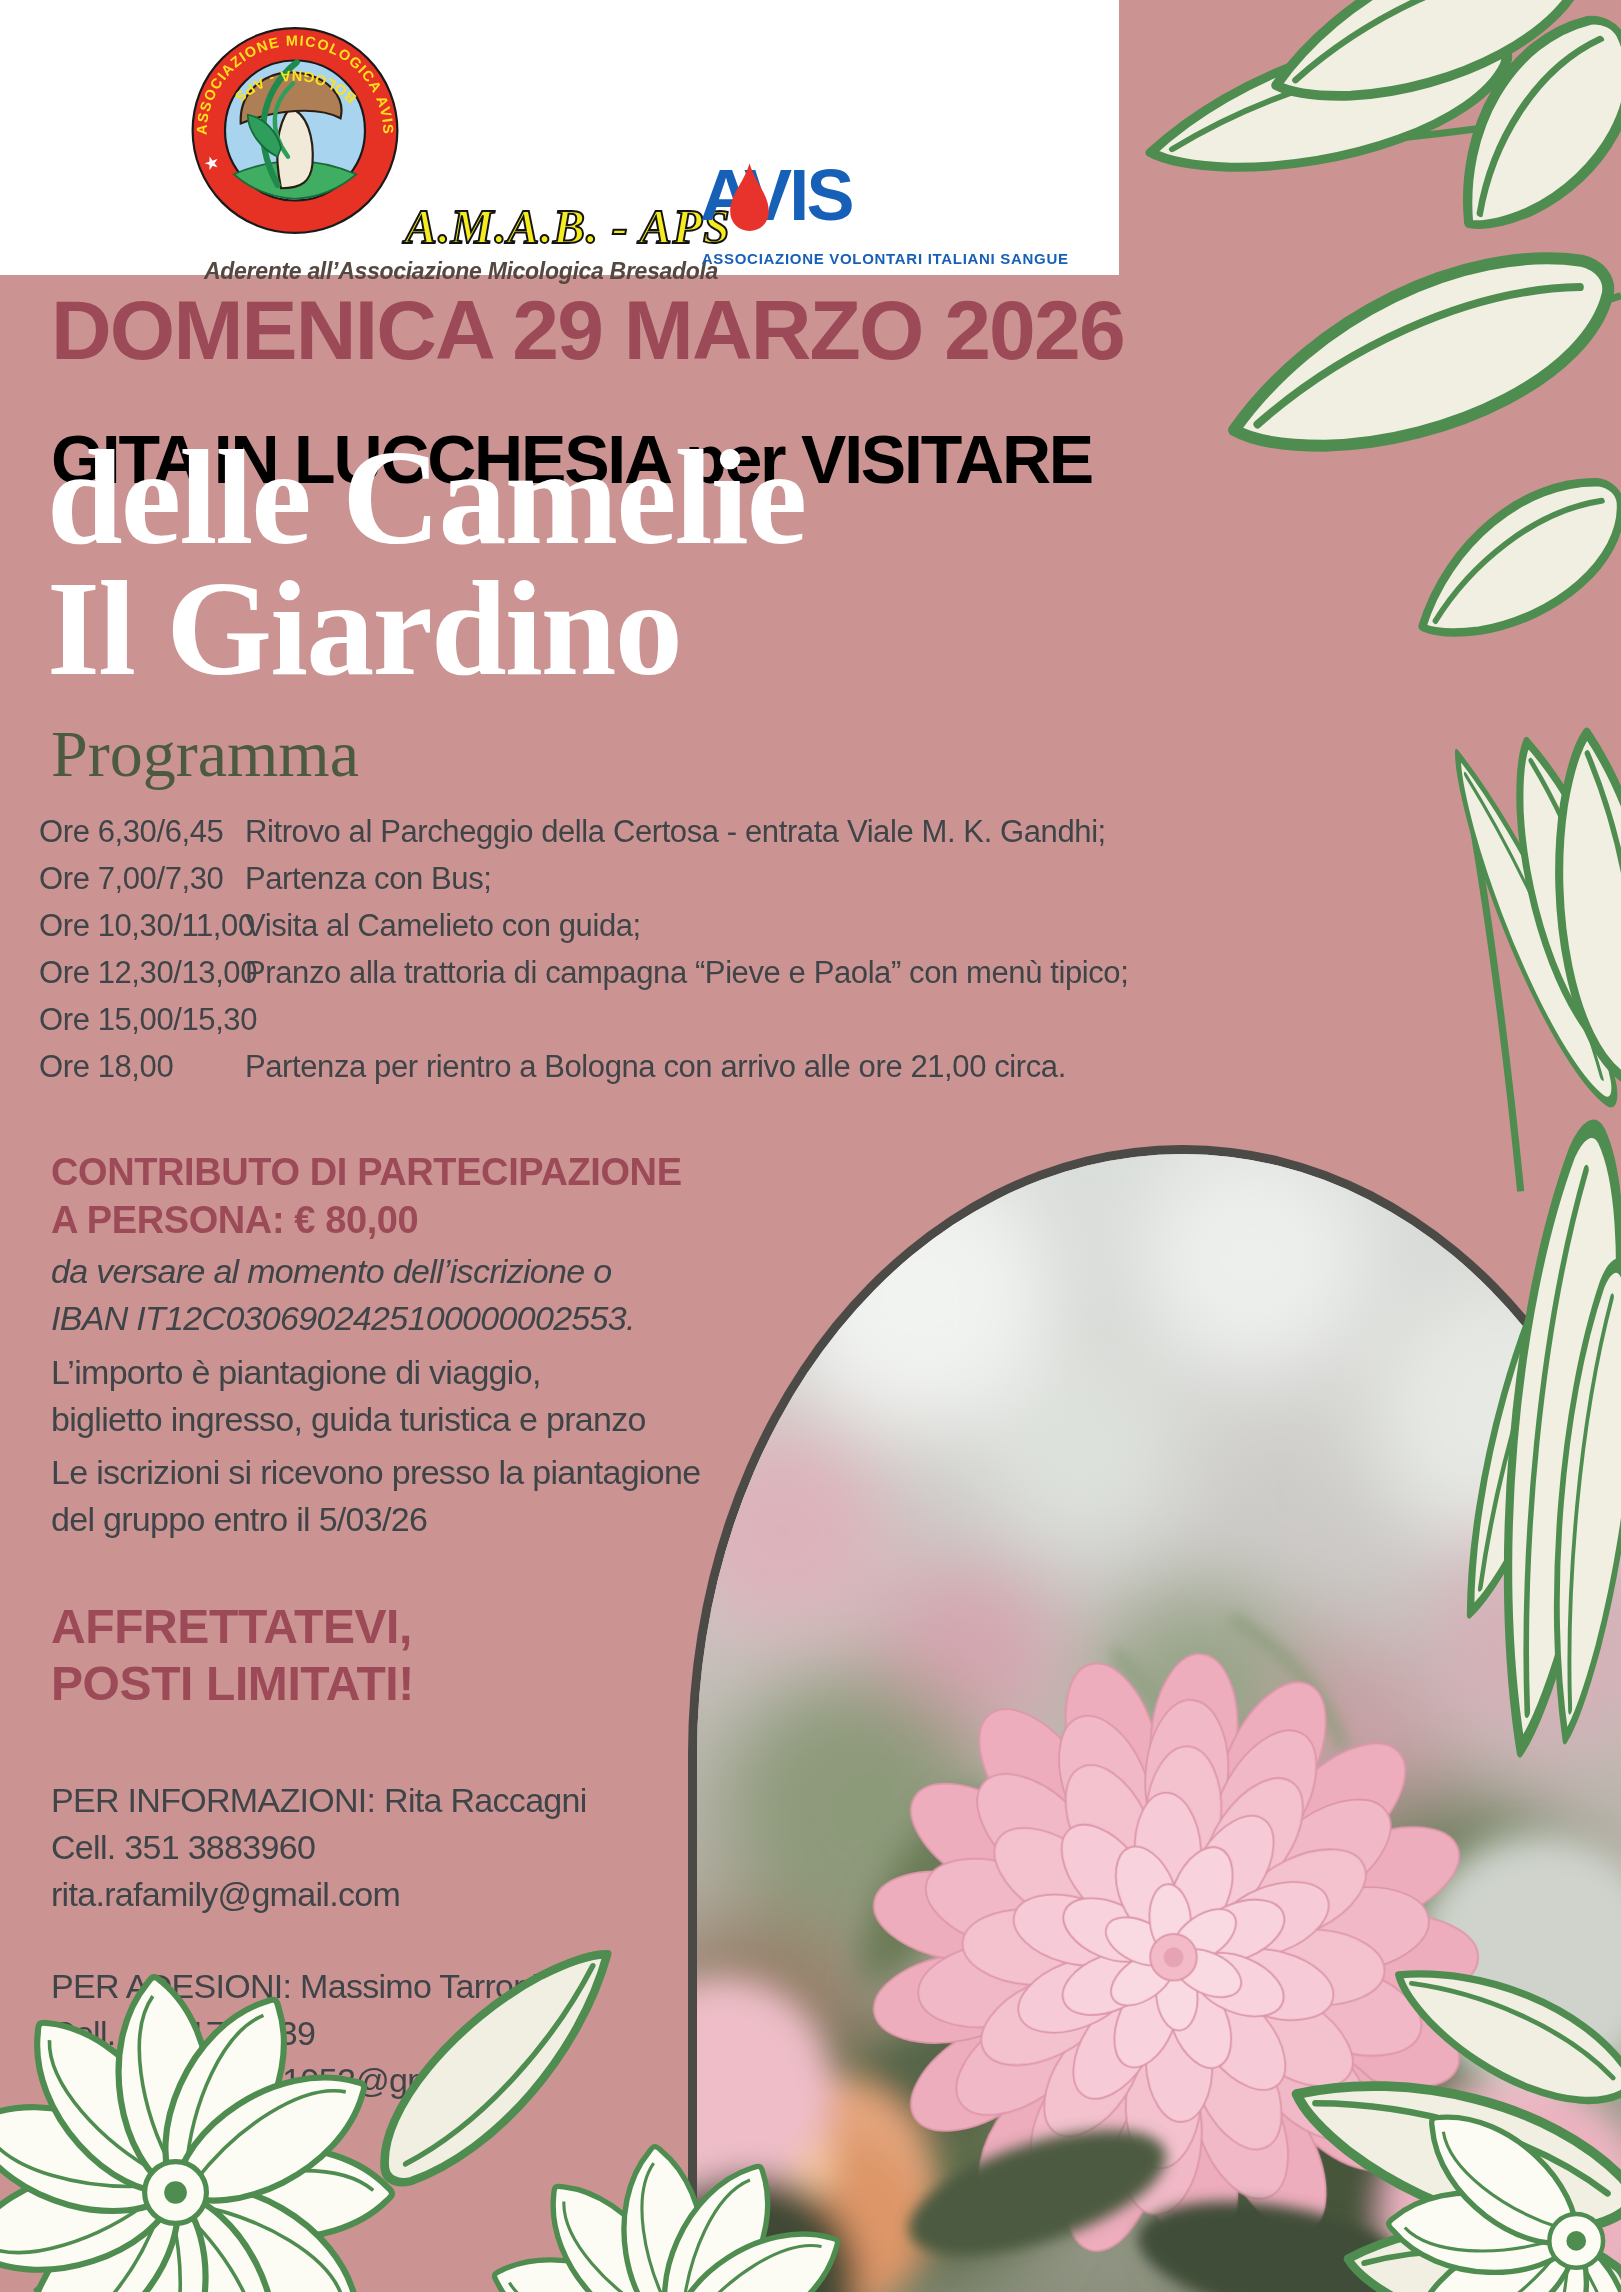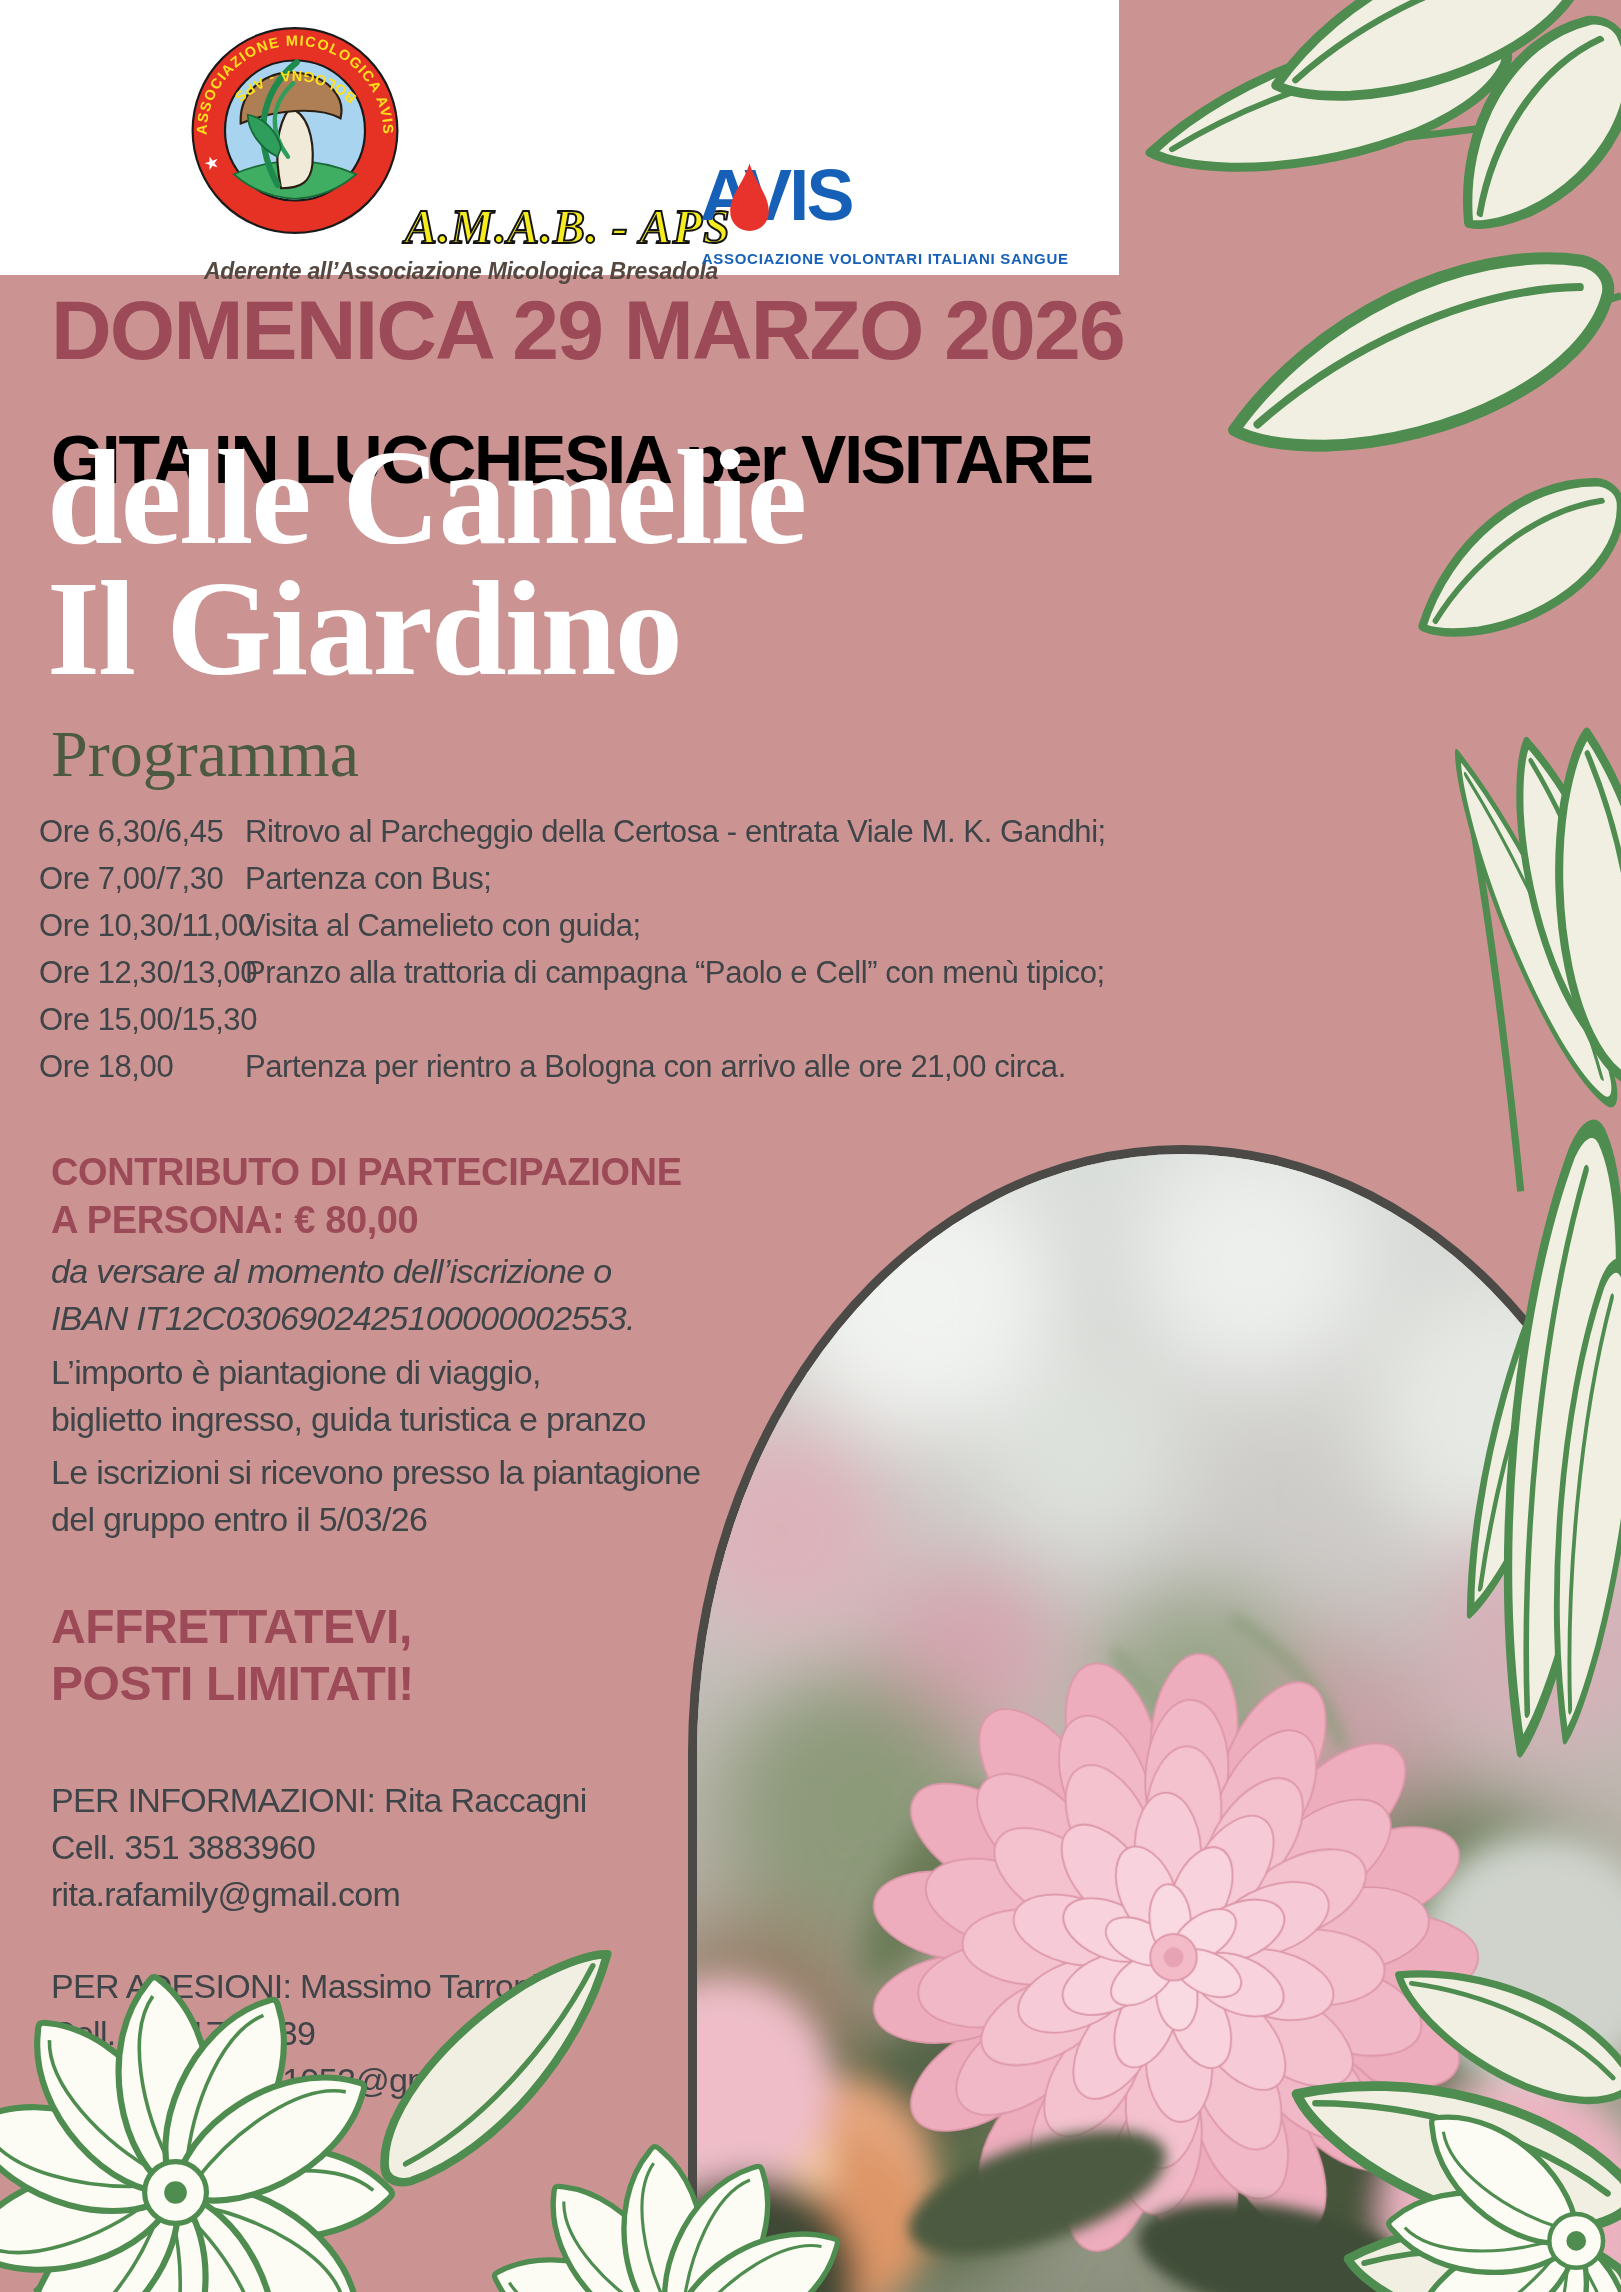--- a/index.html
+++ b/index.html
@@ -112,21 +112,21 @@
     <div class="row">
       <span class="time">Ore 7,00/7,30</span>
       <span>Partenza con Bus;</span>
     </div>
     <div class="row">
       <span class="time">Ore 10,30/11,00</span>
       <span>Visita al Camelieto con guida;</span>
     </div>
     <div class="row">
       <span class="time">Ore 12,30/13,00</span>
-      <span>Pranzo alla trattoria di campagna “Paolo e Cell” con menù tipico;</span>
+      <span>Pranzo alla trattoria di campagna “Pieve e Paola” con menù tipico;</span>
     </div>
     <div class="row">
       <span class="time">Ore 15,00/15,30</span>
     </div>
     <div class="row">
       <span class="time">Ore 18,00</span>
       <span>Partenza per rientro a Bologna con arrivo alle ore 21,00 circa.</span>
     </div>
   </div>
 

